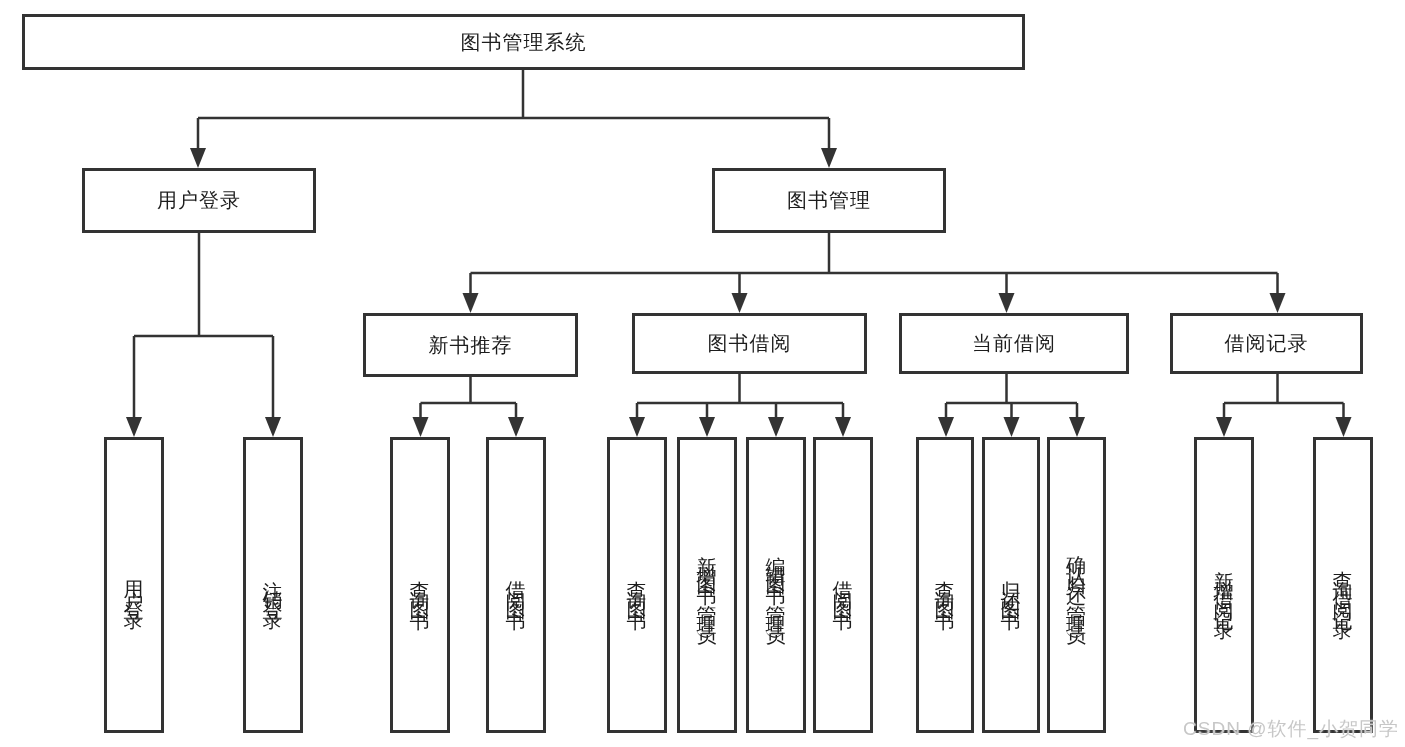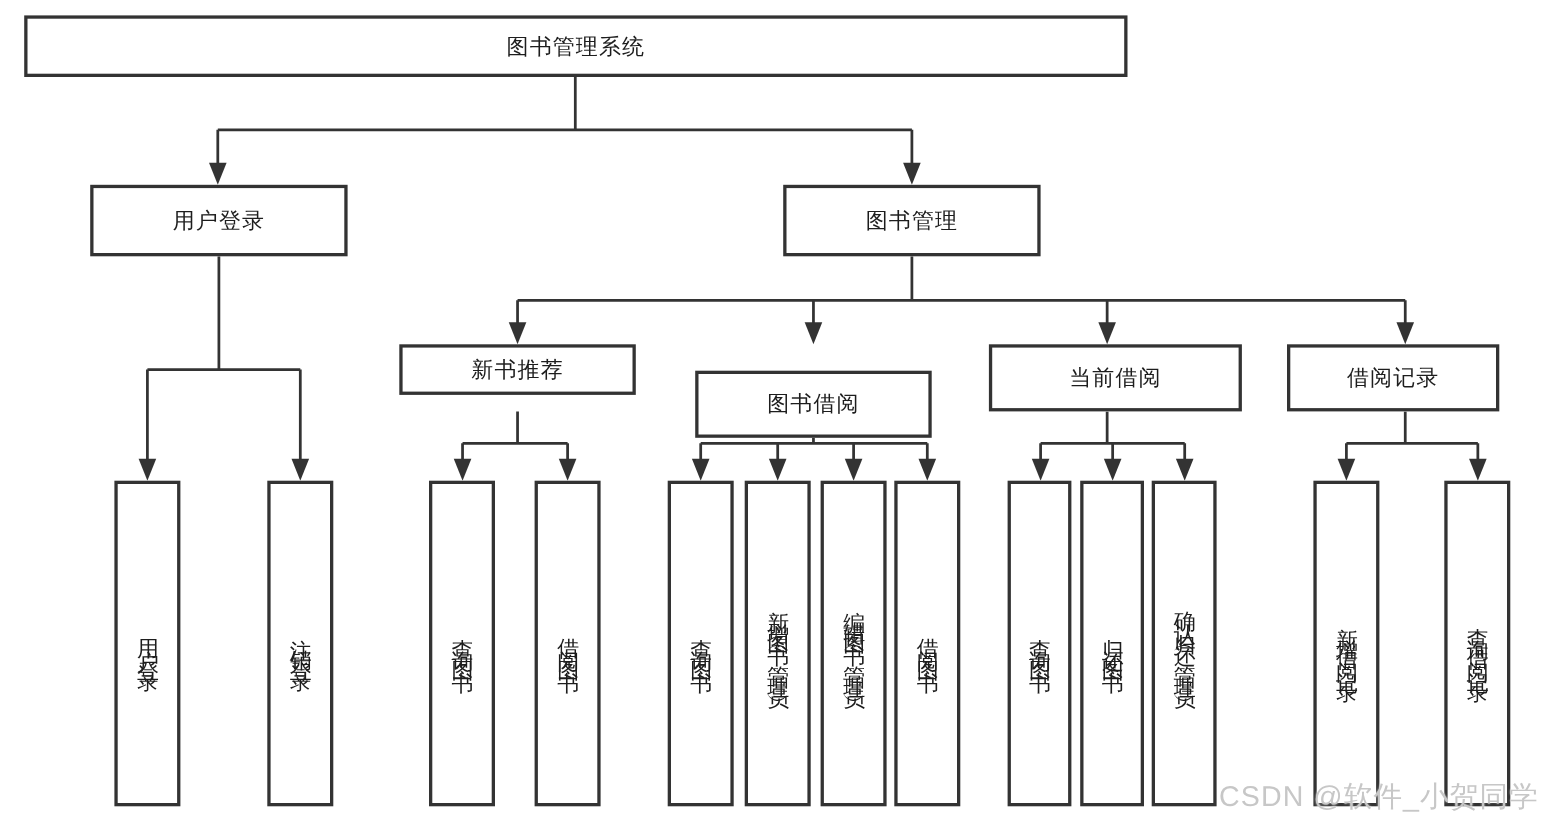--- a/index.html
+++ b/index.html
@@ -16,21 +16,21 @@
   .leaf{top:437px;height:296px;width:60px;}
   .vtext{
     writing-mode:vertical-rl;text-orientation:mixed;
     letter-spacing:10px;font-size:20px;line-height:1;
   }
   .connectors{position:absolute;left:0;top:0;pointer-events:none;}
   .connectors path{stroke:#333333;stroke-width:2.5;fill:none;}
   .connectors polygon{fill:#333333;stroke:none;}
   .watermark{
     position:absolute;right:6px;bottom:5px;z-index:5;
-    font-size:26px;color:#c7c7c7;letter-spacing:1px;
+    font-size:19px;color:#c7c7c7;letter-spacing:1px;
     text-shadow:0 0 2px #ffffff;
   }
 </style>
 </head>
 <body>
 
 <div class="stage">
 
   <svg class="connectors" width="1405" height="747" viewBox="0 0 1405 747" aria-hidden="true">
     <path d="M523 69 V118 M198 118 H829 M198 118 V150 M829 118 V150
@@ -65,24 +65,24 @@
     <span>图书管理系统</span>
   </div>
 
   <div class="node" style="left:82px;top:168px;width:234px;height:65px;">
     <span>用户登录</span>
   </div>
   <div class="node" style="left:712px;top:168px;width:234px;height:65px;justify-content:center;">
     <span>图书管理</span>
   </div>
 
-  <div class="node" style="left:363px;top:313px;width:215px;height:46px;">
+  <div class="node" style="left:363px;top:313px;width:215px;height:64px;">
     <span>新书推荐</span>
   </div>
-  <div class="node" style="left:632px;top:313px;width:215px;height:61px;margin-top:24px;">
+  <div class="node" style="left:632px;top:313px;width:235px;height:61px;">
     <span>图书借阅</span>
   </div>
   <div class="node" style="left:899px;top:313px;width:230px;height:61px;">
     <span>当前借阅</span>
   </div>
   <div class="node" style="left:1170px;top:313px;width:193px;height:61px;">
     <span>借阅记录</span>
   </div>
 
   <div class="node leaf" style="left:104px;">

